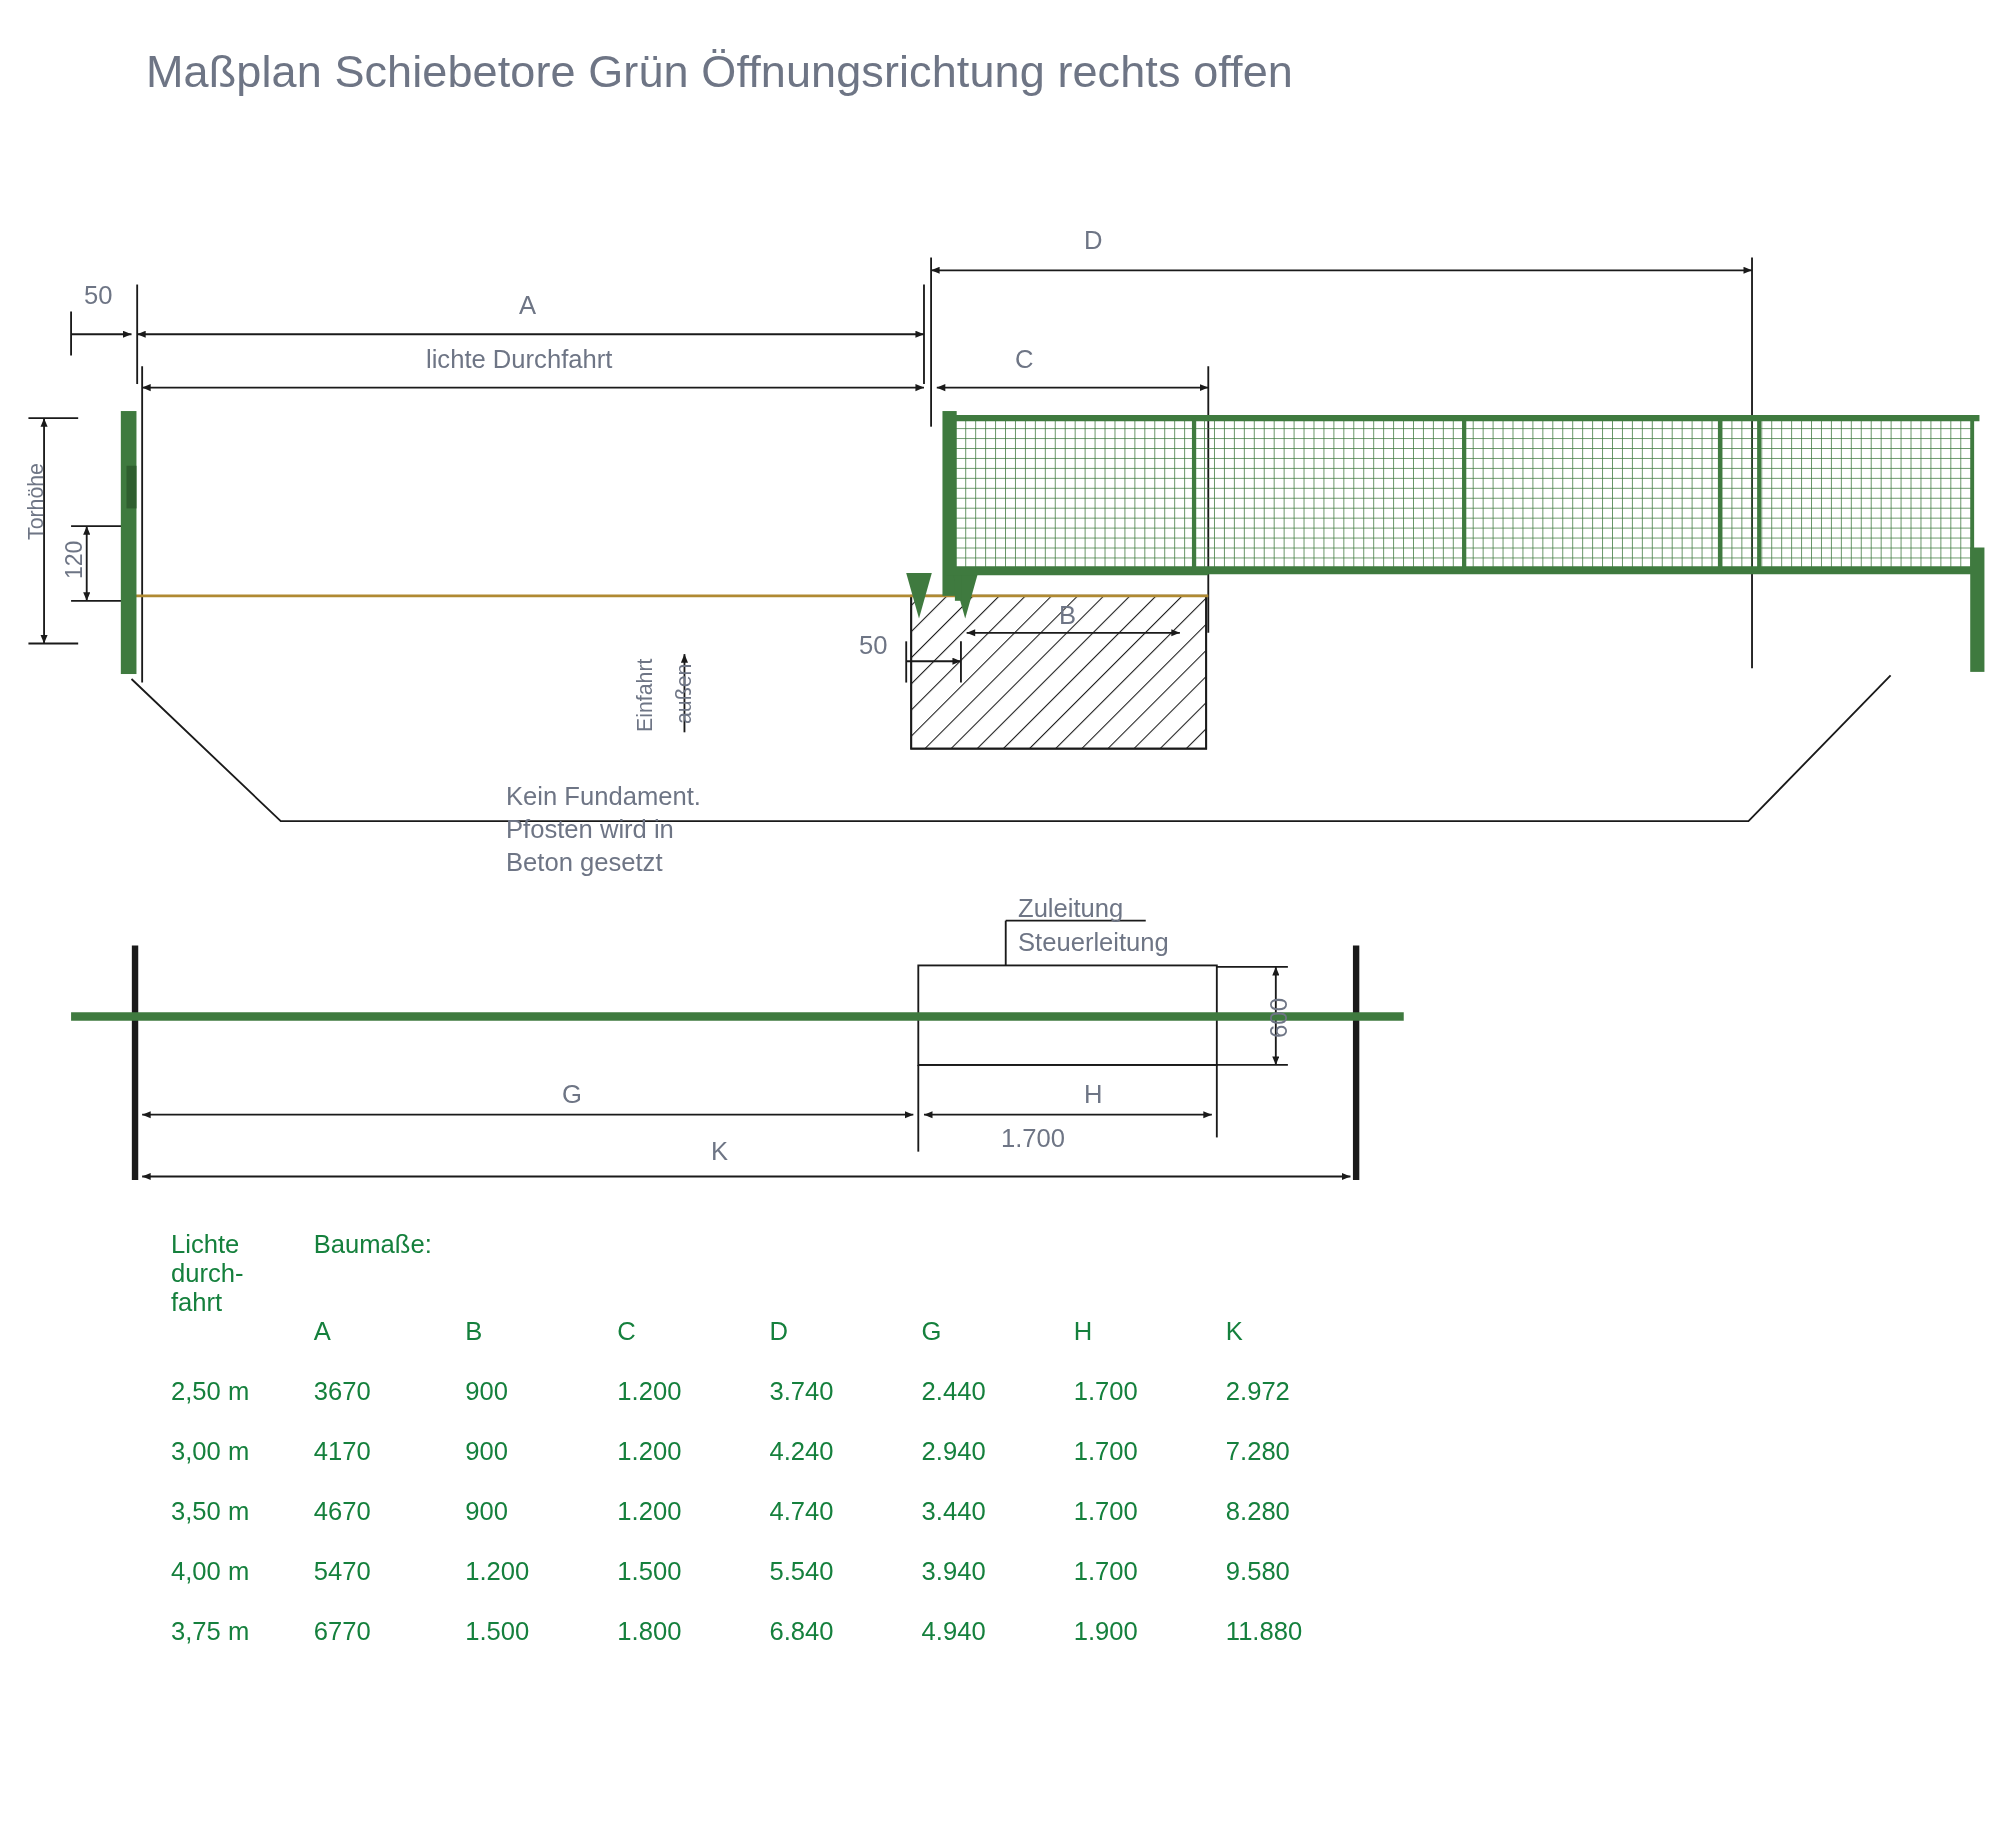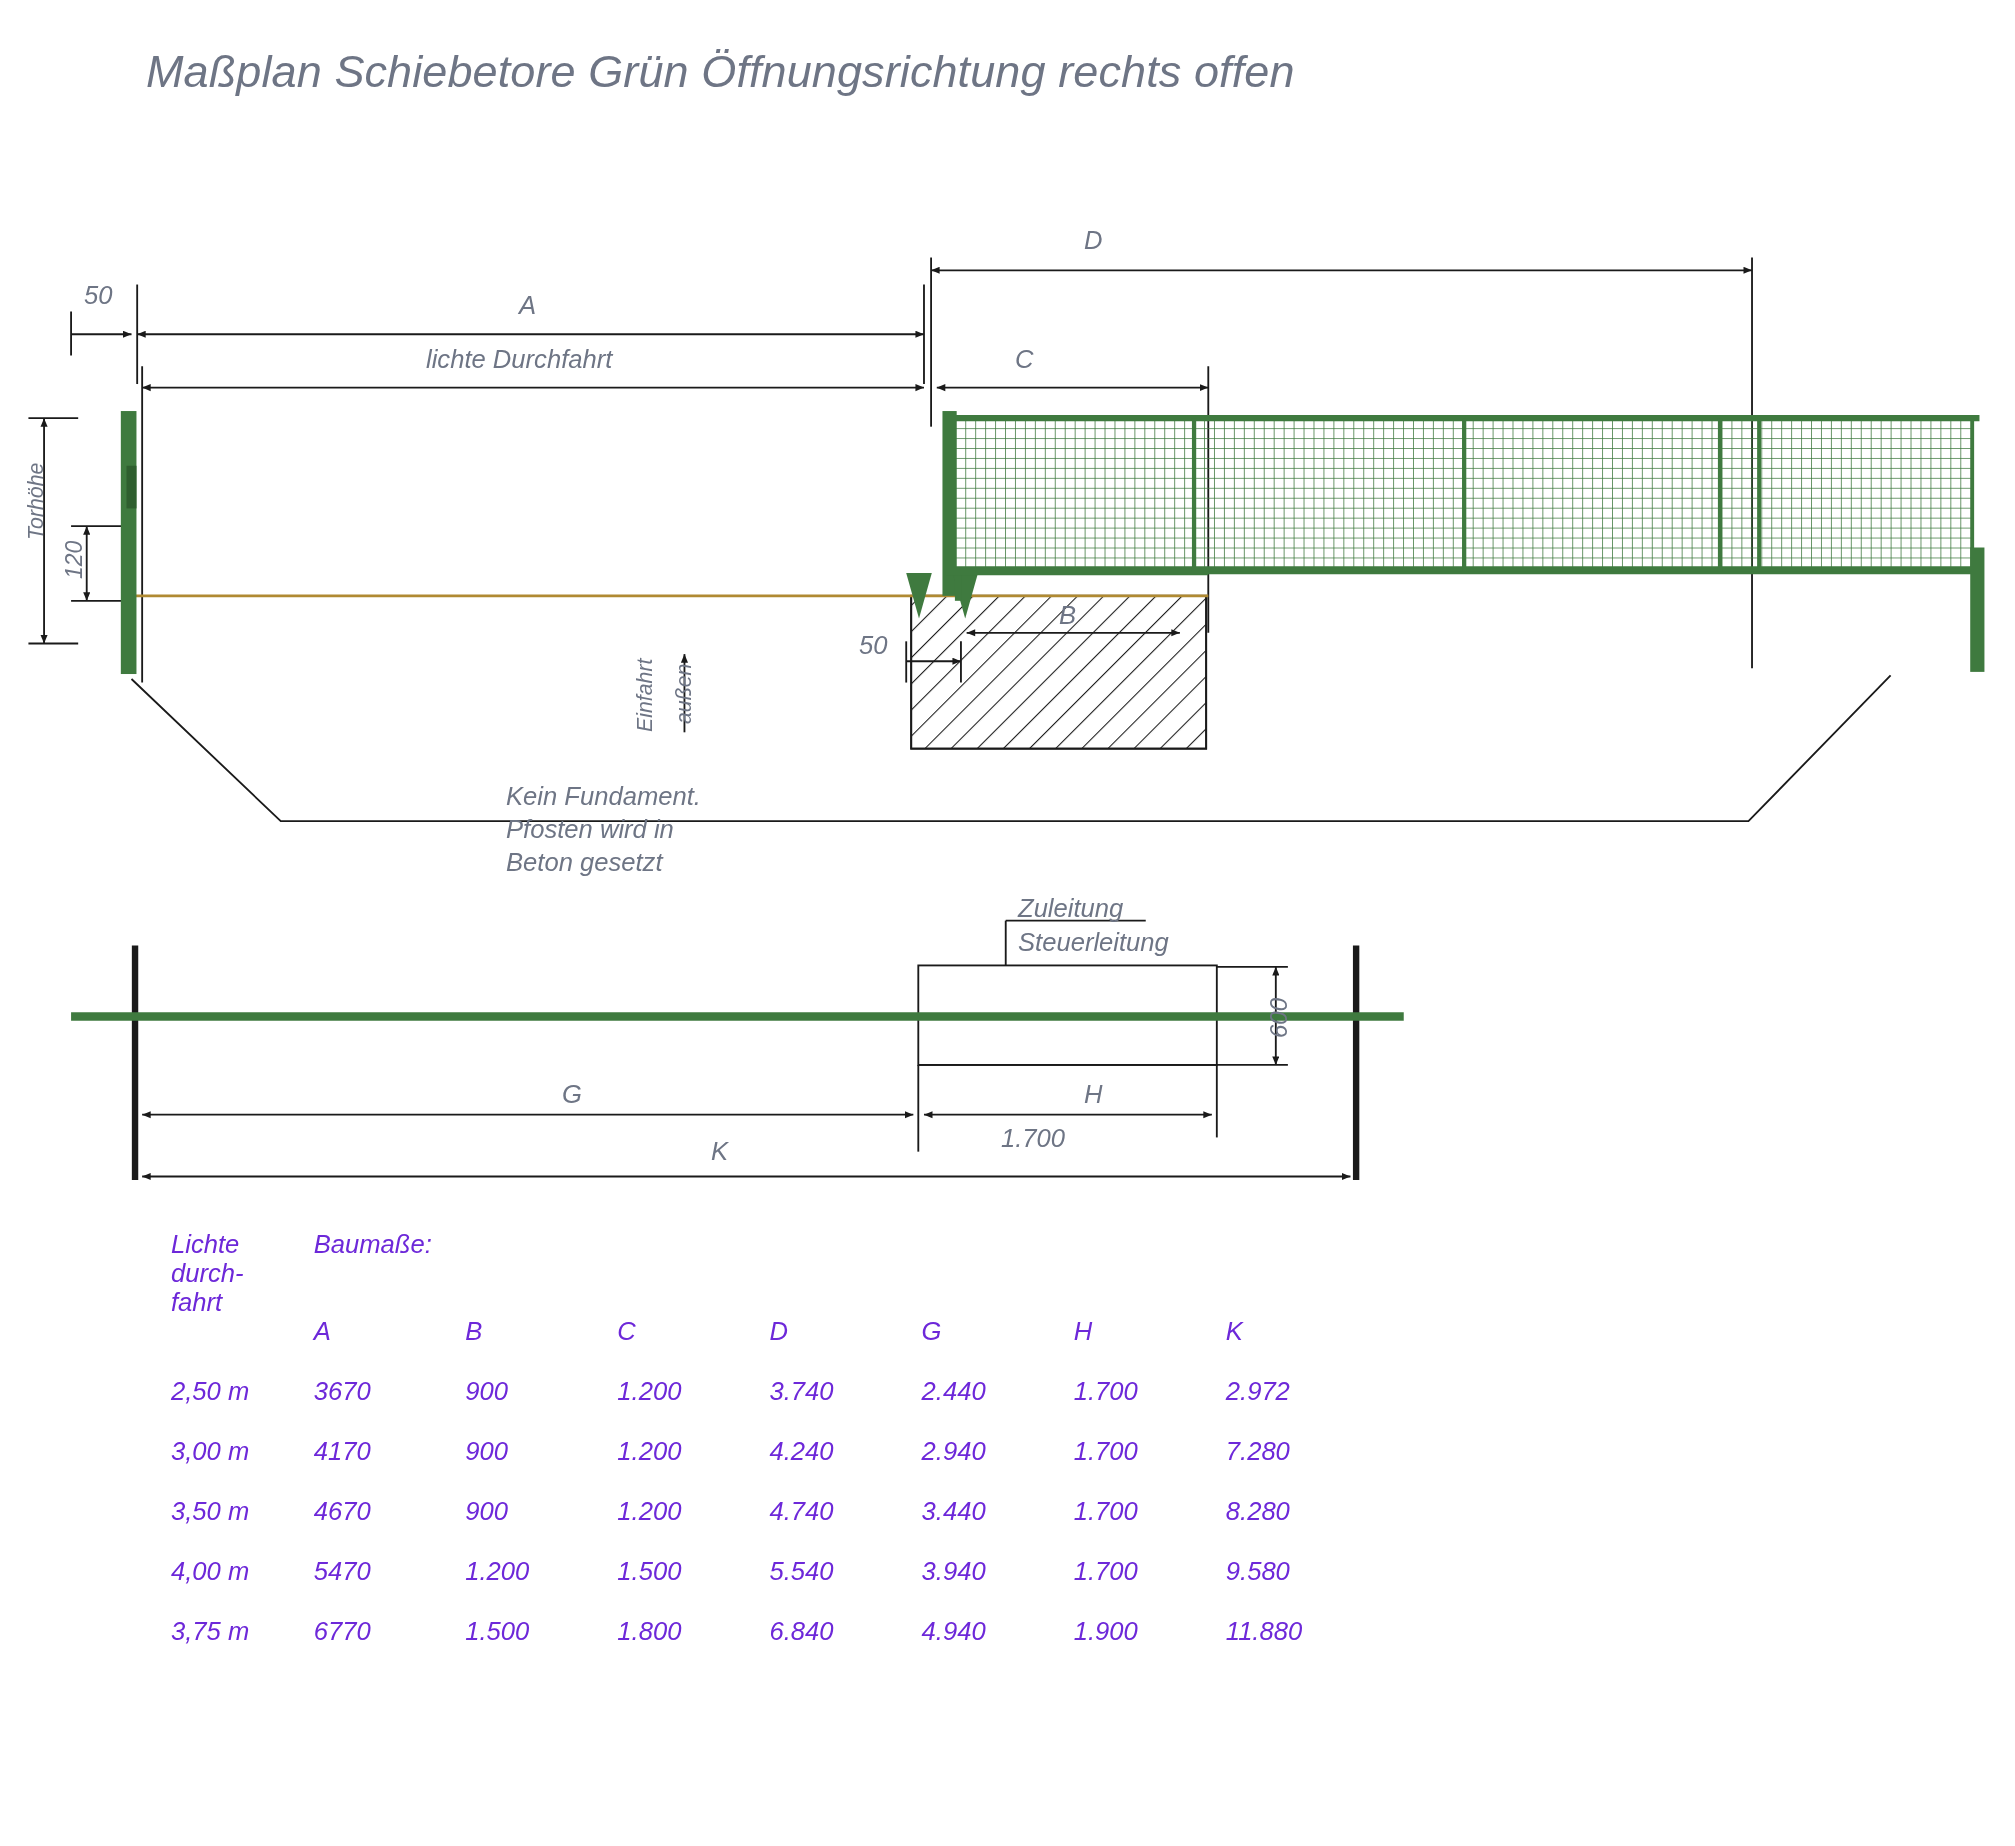--- a/index.html
+++ b/index.html
@@ -13,21 +13,20 @@
     font-family: "Liberation Sans", sans-serif;
     color: #6b7280;
     position: relative;
     overflow: hidden;
   }
   .root {
     position: absolute;
     left: 0; top: 0;
     width: 2015px;
     height: 1847px;
-    font-style: italic;
   }
   #title {
     position: absolute;
     left: 146px;
     top: 46px;
     font-size: 45px;
     color: #6e7585;
     letter-spacing: 0.1px;
     white-space: nowrap;
   }
@@ -47,21 +46,21 @@
   }
   svg { position: absolute; left: 0; top: 0; }
   
   #spec-table {
     position: absolute;
     left: 171px;
     top: 1230px;
     width: 1208px;
     border-collapse: collapse;
     font-size: 25.6px;
-    color: #6d28d9;
+    color: #15803d;
   }
   #spec-table td, #spec-table th {
     font-weight: normal;
     text-align: left;
     padding: 0;
     vertical-align: top;
   }
   .th-c0 { width: 149px; }
   .th-c { width: 160px; }
   #spec-table tbody td { padding-top: 31px; }

